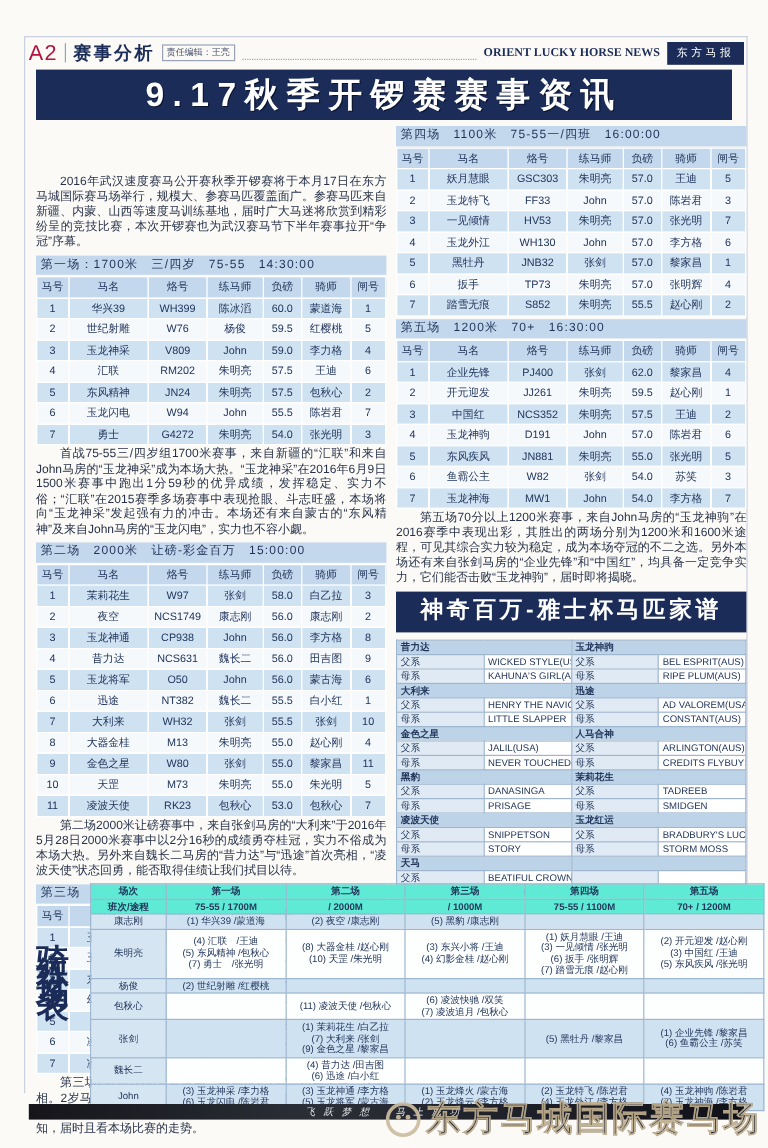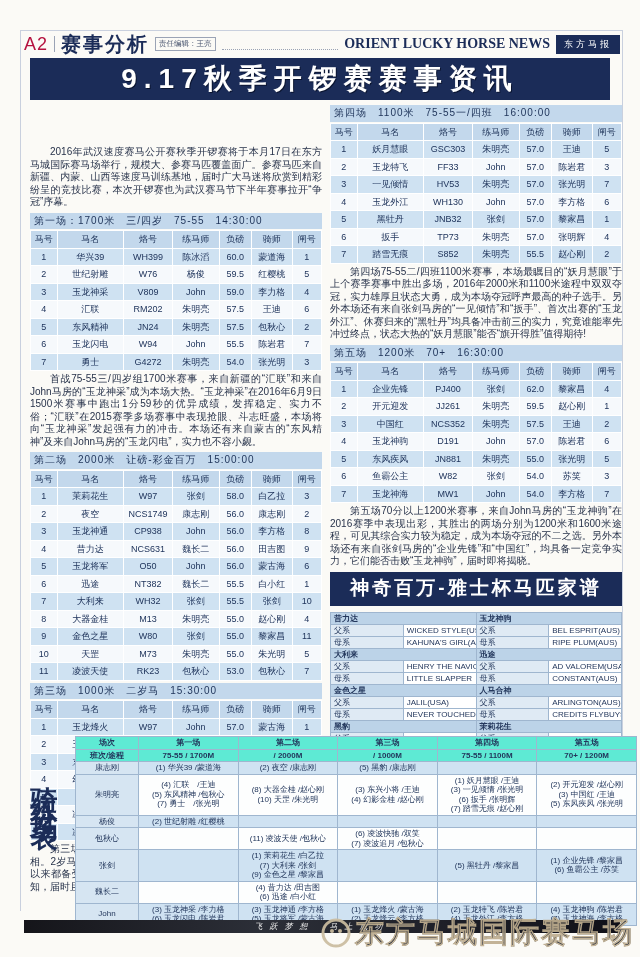--- a/index.html
+++ b/index.html
@@ -4,24 +4,24 @@
 <style>
   html,body{margin:0;padding:0;}
   body{width:640px;height:957px;position:relative;background:#fbfaf6;
        font-family:"Liberation Sans","DejaVu Sans",sans-serif;color:#222;overflow:hidden;}
   .frame{position:absolute;left:20px;right:17px;top:30px;height:880px;
          border-left:1px solid #c9d0de;border-right:1px solid #c9d0de;border-top:1px solid #c9d0de;}
   
   .hdr{position:absolute;left:24px;right:20px;top:33px;height:22px;display:flex;align-items:center;gap:6px;}
   .pageno{color:#b5123f;font-weight:normal;font-size:18px;letter-spacing:1px;}
   .hdr-div{width:1px;height:16px;background:#9aa3b5;}
-  .section-title{color:#1b2c58;font-weight:bold;font-size:20px;letter-spacing:2px;}
+  .section-title{color:#1b2c58;font-weight:bold;font-size:15px;letter-spacing:2px;}
   .editor-box{border:1px solid #9aa3b5;font-size:7.5px;color:#44506b;padding:1px 3px;white-space:nowrap;}
   .dotfill{flex:1;border-bottom:1px dotted #9aa3b5;height:10px;}
-  .masthead-en{color:#1b2c58;font-weight:bold;font-size:14px;font-family:"Liberation Serif",serif;white-space:nowrap;}
+  .masthead-en{color:#1b2c58;font-weight:bold;font-size:10px;font-family:"Liberation Serif",serif;white-space:nowrap;}
   .masthead-badge{background:#1b2c58;color:#fff;font-size:9px;letter-spacing:3px;padding:3px 8px;white-space:nowrap;text-align:center;}
   
   .banner{position:absolute;left:30px;top:58px;width:580px;height:42px;background:#1b2c58;
           display:flex;align-items:center;justify-content:center;}
   .banner span{color:#fff;font-weight:bold;font-size:28px;letter-spacing:7px;text-shadow:1px 1px 0 #0b1530;}
   
   .col{position:absolute;top:103px;width:292px;font-size:10px;line-height:12.5px;color:#27324a;}
   .col.left{left:30px;margin-top:41px;} .col.right{left:330px;}
   p.para{margin:2px 0 4px 0;text-align:justify;text-indent:2em;}
   .race-header{background:#c3d8ec;color:#1d3258;font-size:10px;padding:2px 4px;margin-top:2px;
@@ -284,20 +284,21 @@
             <td>11</td>
             <td>凌波天使</td>
             <td>RK23</td>
             <td>包秋心</td>
             <td>53.0</td>
             <td>包秋心</td>
             <td>7</td>
           </tr>
         </tbody>
     </table>
+    <p class="para">第二场2000米让磅赛事中，来自张剑马房的“大利来”于2016年5月28日2000米赛事中以2分16秒的成绩勇夺桂冠，实力不俗成为本场大热。另外来自魏长二马房的“昔力达”与“迅途”首次亮相，“凌波天使”状态回勇，能否取得佳绩让我们拭目以待。</p>
   </div>
 
   <div class="race">
     <div class="race-header">第三场　1000米　二岁马　15:30:00</div>
     <table class="race-table">
       <thead>
           <tr>
             <th>马号</th>
             <th>马名</th>
             <th>烙号</th>
@@ -451,21 +452,20 @@
             <td>7</td>
             <td>踏雪无痕</td>
             <td>S852</td>
             <td>朱明亮</td>
             <td>55.5</td>
             <td>赵心刚</td>
             <td>2</td>
           </tr>
         </tbody>
     </table>
-    <p class="para">第四场75-55二/四班1100米赛事，本场最瞩目的“妖月慧眼”于上个赛季赛事中胜出多场，2016年2000米和1100米途程中双双夺冠，实力雄厚且状态大勇，成为本场夺冠呼声最高的种子选手。另外本场还有来自张剑马房的“一见倾情”和“扳手”、首次出赛的“玉龙外江”、休赛归来的“黑牡丹”均具备冲击前三的实力，究竟谁能率先冲过终点，状态大热的“妖月慧眼”能否“旗开得胜”值得期待!</p>
   </div>
 
   <div class="race">
     <div class="race-header">第五场　1200米　70+　16:30:00</div>
     <table class="race-table">
       <thead>
           <tr>
             <th>马号</th>
             <th>马名</th>
             <th>烙号</th>

